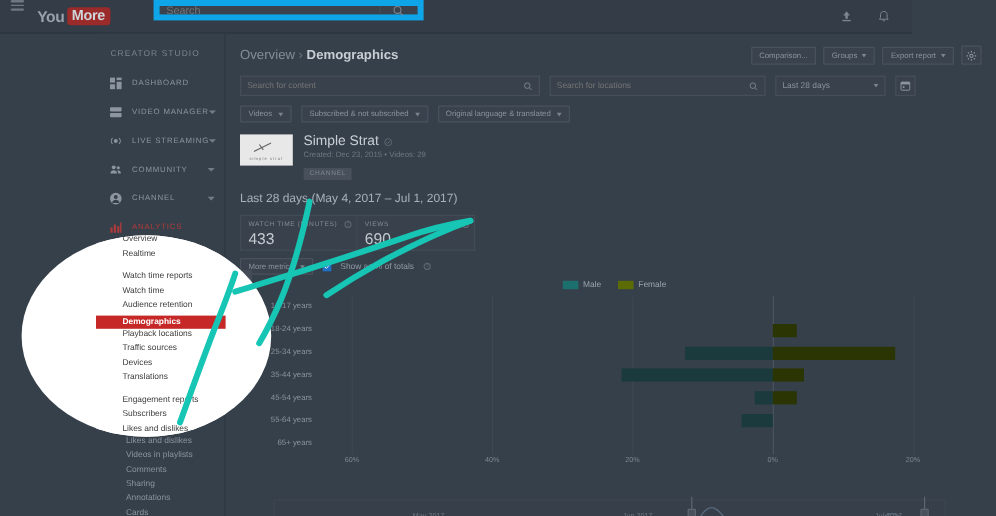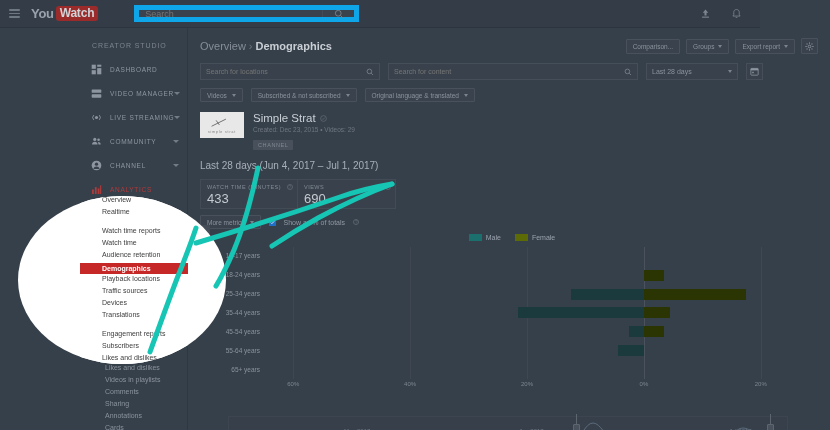--- a/index.html
+++ b/index.html
@@ -8,21 +8,21 @@
     background: #36404b;
     font-family: "Liberation Sans", sans-serif;
     overflow: hidden;
   }
   #root { position: relative; width: 830px; height: 430px; background: #36404b; }
 
   
   .ytbar {
     position: absolute; left: 0; top: 0; width: 760px; height: 28px;
     background: #343d47; border-bottom: 1px solid #2c343d;
-    display: flex; align-items: center;
+    display: flex; 
   }
   .hamburger { margin-left: 9px; width: 11px; display: flex; flex-direction: column; gap: 2px; }
   .hamburger i { display: block; height: 1.5px; background: #6e7882; border-radius: 1px; }
   .yt-logo { margin-left: 11px; display: flex; align-items: center; gap: 2px; }
   .yt-you { font-size: 13px; font-weight: bold; color: #9aa3ad; letter-spacing: -0.3px; }
   .yt-tube {
     background: #9b2a2a; color: #cfd4d9; font-size: 12px; font-weight: bold;
     padding: 0px 4px 1px 4px; border-radius: 3px; letter-spacing: -0.2px;
   }
   .searchwrap {
@@ -236,21 +236,21 @@
 <div id="root">
 
   <div class="ytbar">
     <div class="hamburger">
         <i></i>
         <i></i>
         <i></i>
       </div>
     <div class="yt-logo">
       <span class="yt-you">You</span>
-      <span class="yt-tube">Watch</span>
+      <span class="yt-tube">More</span>
     </div>
     <div class="searchwrap">
       <input class="searchinput" placeholder="Search" style="">
       <div class="searchbtn">
         <svg width="10" height="10" viewBox="0 0 16 16">
           <circle cx="6.8" cy="6.8" r="4.6" fill="none" stroke="#7d868f" stroke-width="1.4"></circle>
           <line x1="10.3" y1="10.3" x2="14" y2="14" stroke="#7d868f" stroke-width="1.4"></line>
         </svg>
       </div>
     </div>
@@ -397,29 +397,29 @@
                 <line x1="11.6" y1="11.6" x2="13.1" y2="13.1"></line>
               <line x1="13.1" y1="2.9" x2="11.6" y2="4.4"></line>
                 <line x1="4.4" y1="11.6" x2="2.9" y2="13.1"></line>
             </g>
           </svg>
         </div>
       </div>
     </div>
 
     <div class="searchrow">
-      <div class="sbox loc">
-        <input placeholder="Search for locations" style="">
+      <div class="sbox content">
+        <input placeholder="Search for content" style="">
         <svg width="8" height="8" viewBox="0 0 16 16">
           <circle cx="6.8" cy="6.8" r="4.6" fill="none" stroke="#7d868f" stroke-width="1.6"></circle>
           <line x1="10.3" y1="10.3" x2="14" y2="14" stroke="#7d868f" stroke-width="1.6"></line>
         </svg>
       </div>
-      <div class="sbox content">
-        <input placeholder="Search for content" style="">
+      <div class="sbox loc">
+        <input placeholder="Search for locations" style="">
         <svg width="8" height="8" viewBox="0 0 16 16">
           <circle cx="6.8" cy="6.8" r="4.6" fill="none" stroke="#7d868f" stroke-width="1.6"></circle>
           <line x1="10.3" y1="10.3" x2="14" y2="14" stroke="#7d868f" stroke-width="1.6"></line>
         </svg>
       </div>
       <div class="ddbox">
         <span>Last 28 days</span>
         <span class="caret" style="margin-left:auto"></span>
       </div>
       <div class="calbtn">
@@ -464,21 +464,21 @@
         </div>
         <div class="vsub">
           <span>Created: Dec 23, 2015</span>
           <span>•</span>
           <span>Videos: 29</span>
         </div>
         <div class="vbadge">CHANNEL</div>
       </div>
     </div>
 
-    <div class="daterange">Last 28 days (Jun 4, 2017 – Jul 1, 2017)</div>
+    <div class="daterange">Last 28 days (May 4, 2017 – Jul 1, 2017)</div>
 
     <div class="cards">
       <div class="card">
         <div class="card-lbl">WATCH TIME (MINUTES)</div>
         <div class="card-val">433</div>
         <div class="qmark">?</div>
       </div>
       <div class="card">
         <div class="card-lbl">VIEWS</div>
         <div class="card-val">690</div>

